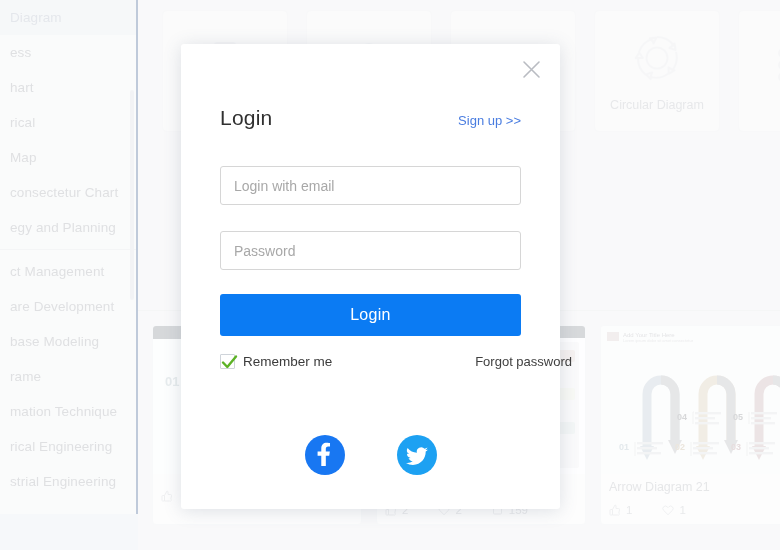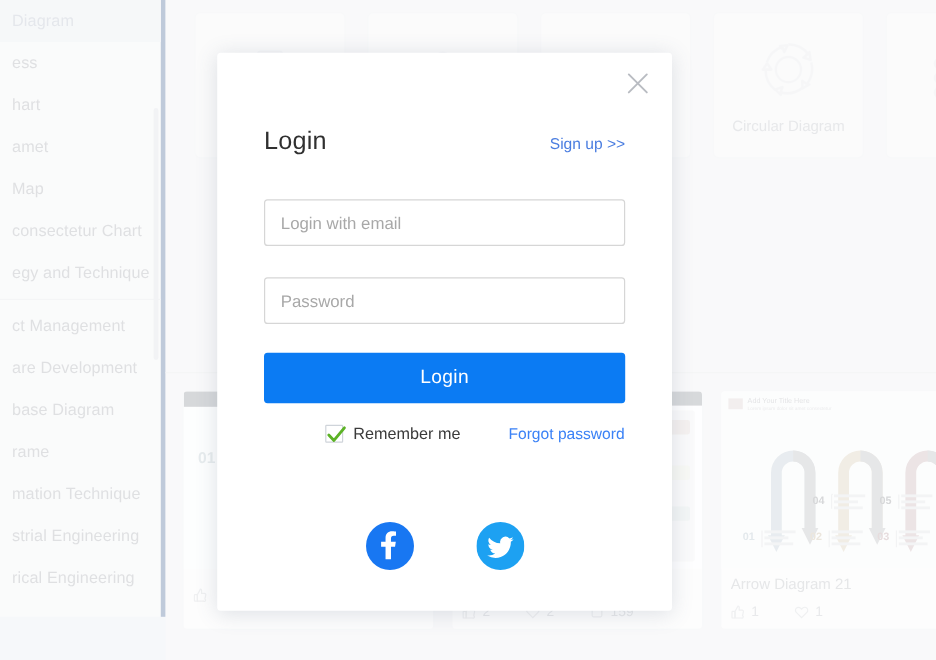--- a/index.html
+++ b/index.html
@@ -12,21 +12,21 @@
   }
   #app { position: relative; width: 780px; height: 550px; overflow: hidden; }
 
   
   .bg-page { position: absolute; inset: 0; filter: saturate(0.35) opacity(0.9); }
 
   
   .sidebar {
     position: absolute; left: 0; top: 0; width: 138px; height: 514px;
     background: #f4f6f9;
-    border-right: 4px solid #3b82f6;
+    border-right: 2px solid #3b82f6;
   }
   .sb-item {
     height: 35px; line-height: 35px;
     padding-left: 10px;
     font-size: 13.5px; color: #aeb6c2;
     white-space: nowrap; overflow: hidden;
     text-overflow: clip;
     letter-spacing: .1px;
   }
   .sb-item.active { background: #e8eff9; color: #b4c8e4; }
@@ -120,61 +120,61 @@
   .login-btn {
     display: block; width: 301px; height: 42px;
     margin-top: 24px;
     background: #0b7bf3; border: none; border-radius: 3px;
     color: #fff; font-size: 16px; cursor: pointer;
     font-family: "Liberation Sans", sans-serif;
     letter-spacing: .3px;
   }
 
   .row-remember {
-    display: flex; align-items: center; justify-content: center;
+    display: flex; align-items: center; justify-content: space-between;
     width: 352px; margin-top: 18px;
   }
   .remember { display: flex; align-items: center; gap: 8px; cursor: pointer; }
   .checkbox {
     width: 15px; height: 15px; border: 1px solid #cfd4da; border-radius: 1px;
     background: #fff; position: relative; flex: 0 0 auto;
   }
   .checkbox svg { position: absolute; left: 0px; top: -1px; }
   .remember-label { font-size: 13.5px; color: #3b3b3b; }
-  .forgot { font-size: 13px; color: #3b82f6; text-decoration: none; cursor: pointer; margin-left: 40px; }
+  .forgot { font-size: 13px; color: #404040; text-decoration: none; cursor: pointer; margin-left: 40px; }
 
   .socials {
     display: flex; justify-content: center; gap: 52px;
     margin-top: 66px;
   }
   .social { width: 40px; height: 40px; cursor: pointer; }
 </style>
 </head>
 <body>
 
 <div id="app">
 
   <div class="bg-page">
 
     <div class="sidebar">
       <div class="sb-item active"><span>Diagram</span></div>
       <div class="sb-item"><span>ess</span></div>
       <div class="sb-item"><span>hart</span></div>
-      <div class="sb-item"><span>amet</span></div>
+      <div class="sb-item"><span>rical</span></div>
       <div class="sb-item"><span> Map</span></div>
       <div class="sb-item"><span>consectetur Chart</span></div>
-      <div class="sb-item"><span>egy and Technique</span></div>
+      <div class="sb-item"><span>egy and Planning</span></div>
       <div class="sb-divider"></div>
       <div class="sb-item"><span>ct Management</span></div>
       <div class="sb-item"><span>are Development</span></div>
-      <div class="sb-item"><span>base Diagram</span></div>
+      <div class="sb-item"><span>base Modeling</span></div>
       <div class="sb-item"><span>rame</span></div>
       <div class="sb-item"><span>mation Technique</span></div>
+      <div class="sb-item"><span>rical Engineering</span></div>
       <div class="sb-item"><span>strial Engineering</span></div>
-      <div class="sb-item"><span>rical Engineering</span></div>
       <div class="sb-scrollbar"></div>
     </div>
 
     <div class="content">
 
       <div class="cat-strip">
         <div class="cat-card">
           <svg class="cat-icon" viewBox="0 0 56 56">
             <rect x="18" y="6" width="20" height="12" rx="2" fill="none" stroke="#e1e4ea" stroke-width="2"></rect>
             <rect x="4" y="36" width="18" height="12" rx="2" fill="none" stroke="#e1e4ea" stroke-width="2"></rect>

